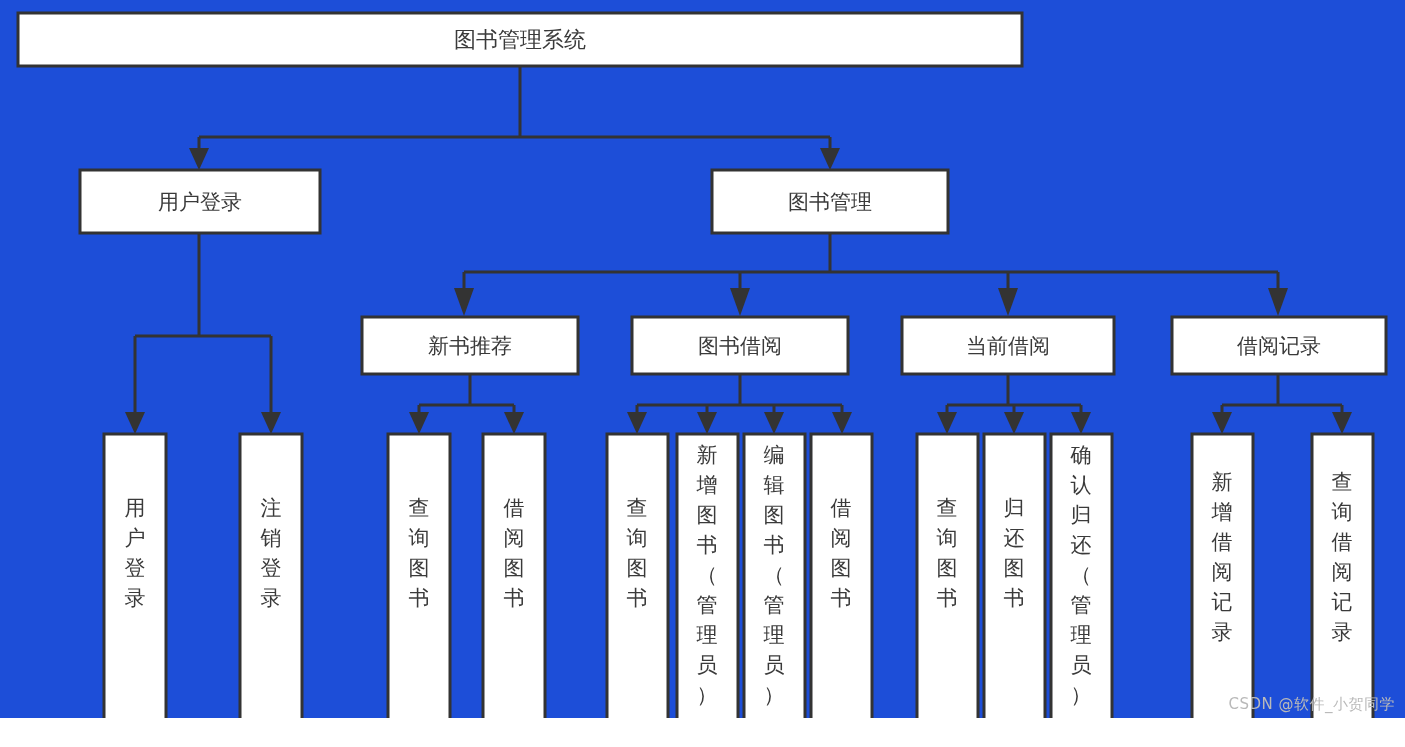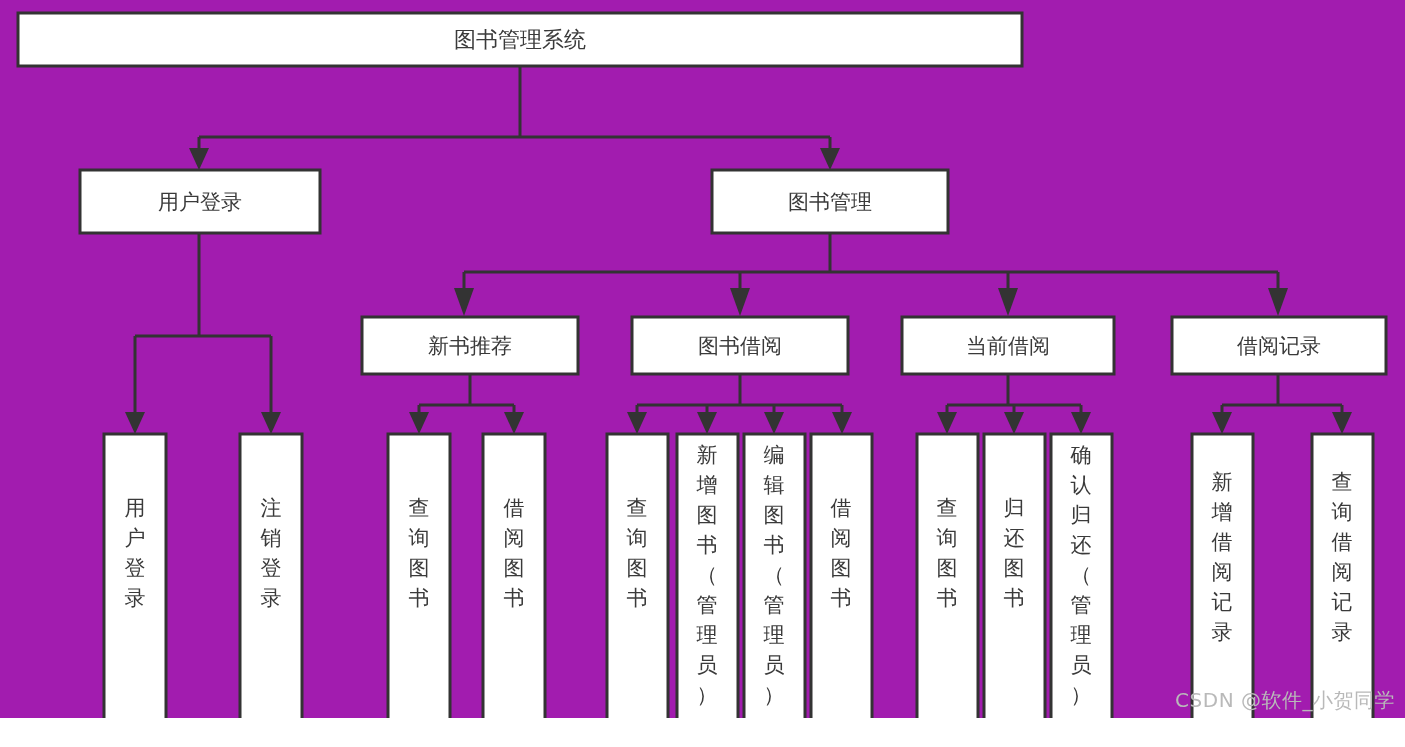--- a/index.html
+++ b/index.html
@@ -8,21 +8,21 @@
     padding: 0;
     background: #ffffff;
   }
   body {
     font-family: "DejaVu Sans", "Liberation Sans", sans-serif;
   }
   #diagram-root {
     position: relative;
     width: 1405px;
     height: 718px;
-    background: #a21caf;
+    background: #1d4ed8;
     overflow: hidden;
   }
   svg#flow-svg {
     position: absolute;
     top: 0;
     left: 0;
     width: 1405px;
     height: 747px;
   }
   .node-box {
@@ -55,21 +55,21 @@
     text-anchor: middle;
   }
   .title-label {
     font-size: 22px;
   }
   .watermark {
     position: absolute;
     right: 10px;
     bottom: 4px;
     font-family: "DejaVu Sans", "Liberation Sans", sans-serif;
-    font-size: 20px;
+    font-size: 15px;
     color: #b9b9b9;
     letter-spacing: 0.5px;
     user-select: none;
   }
 </style>
 </head>
 <body>
 
 <div id="diagram-root">
 

